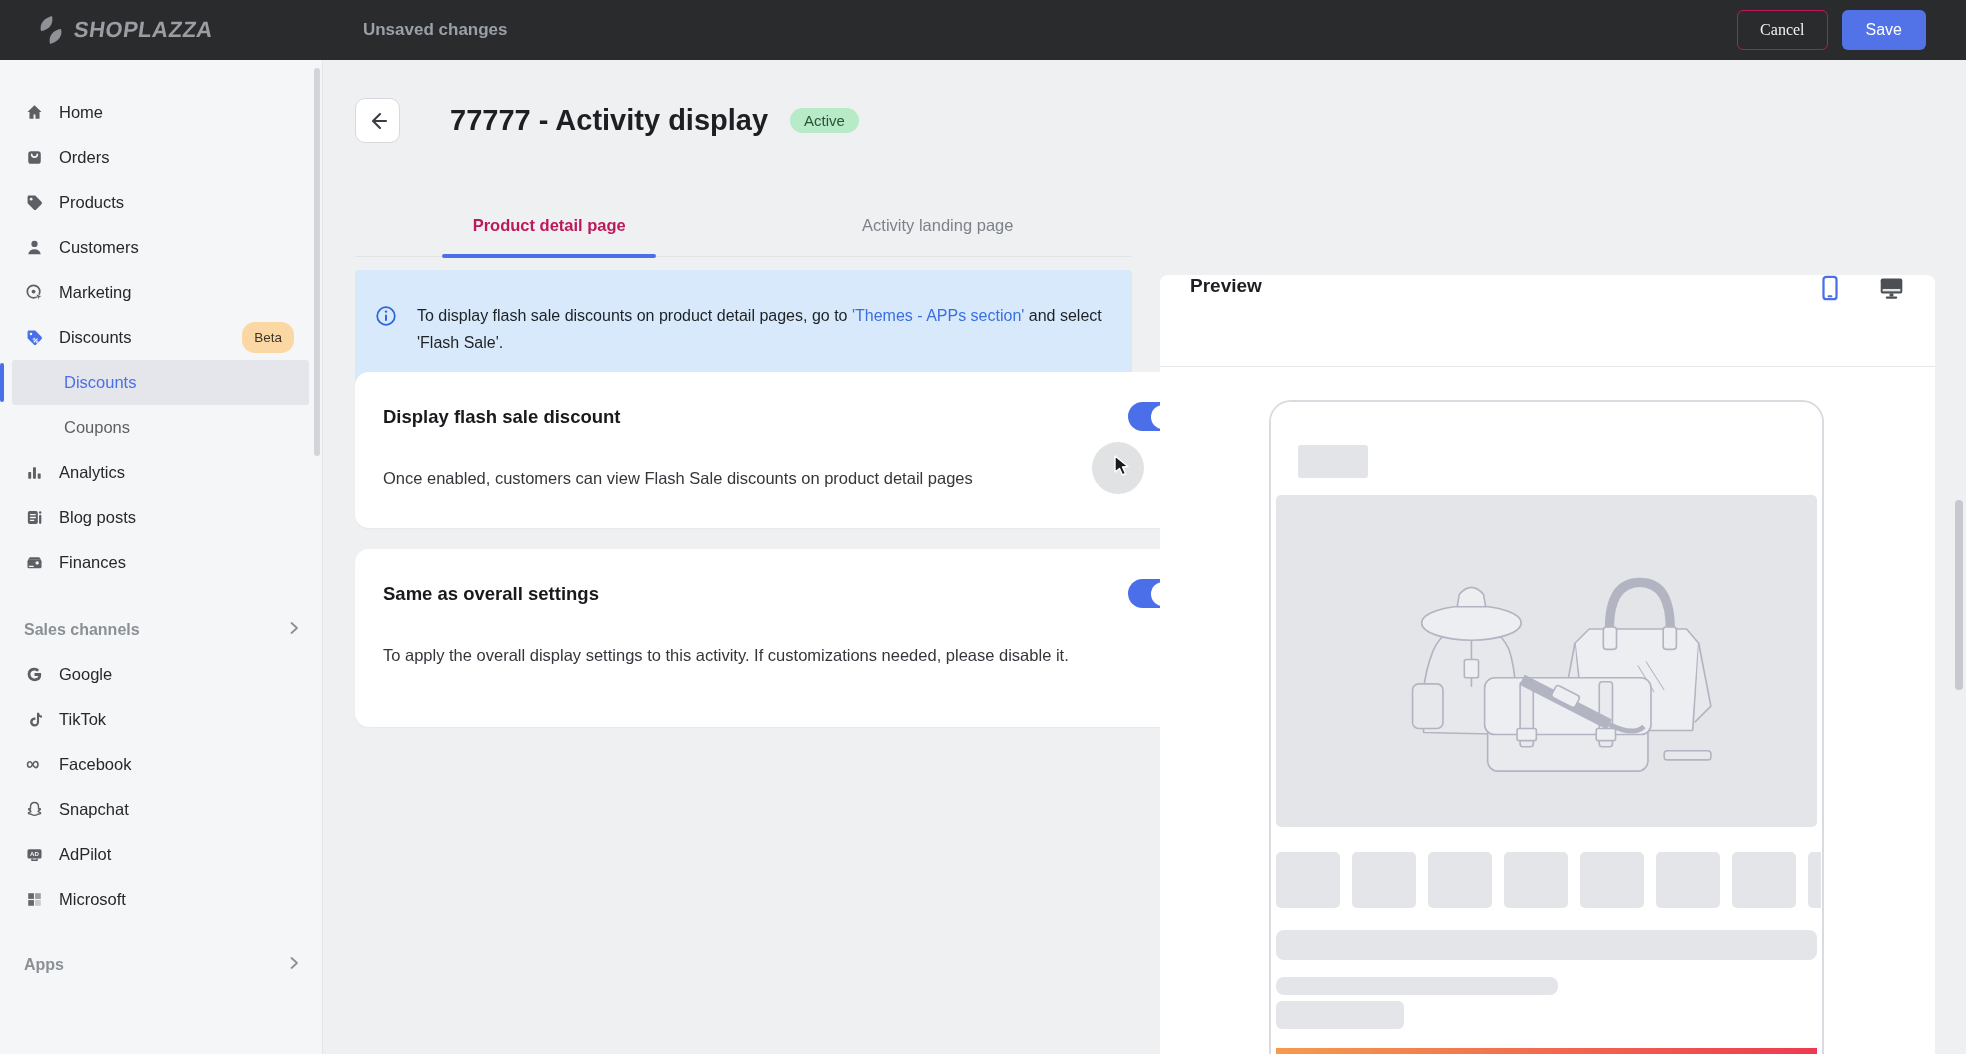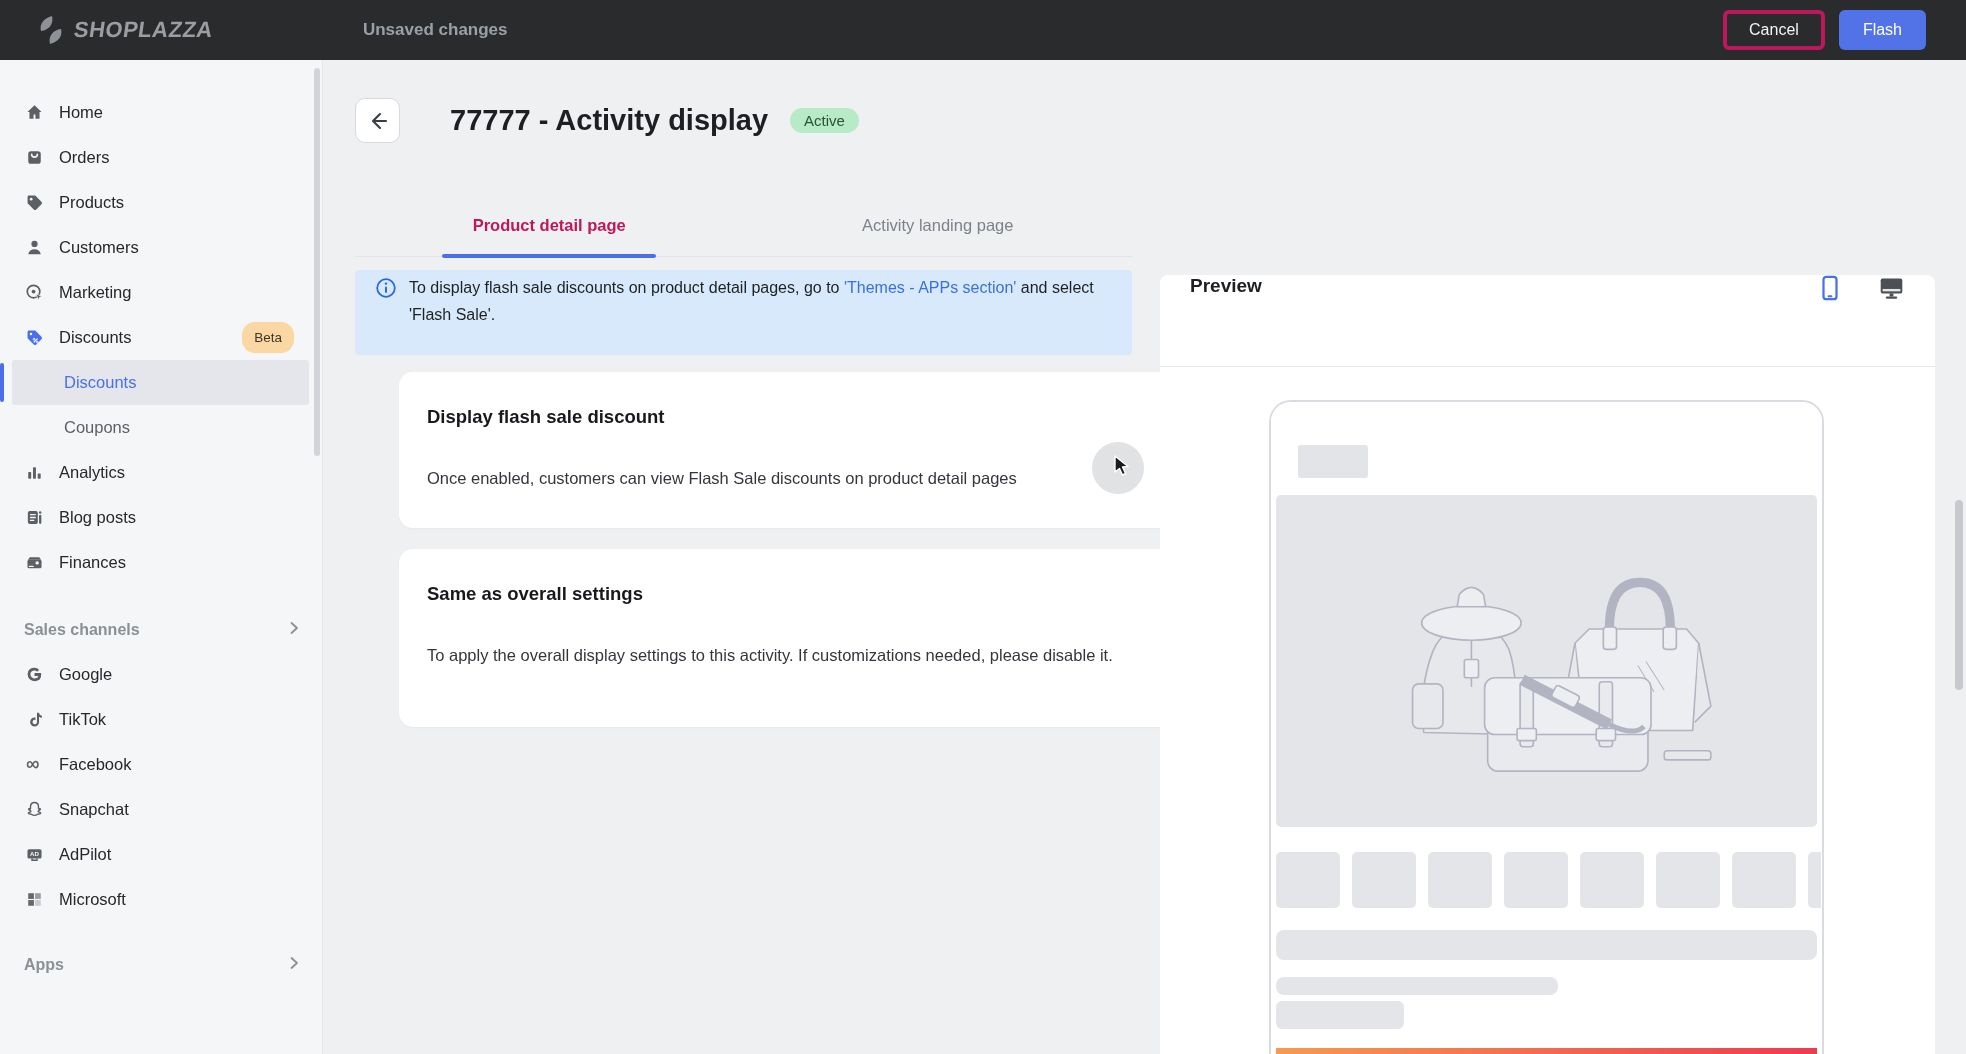--- a/index.html
+++ b/index.html
@@ -14,21 +14,21 @@
   
   .topbar{ position:absolute; left:0; top:0; width:1966px; height:60px;
     background:var(--topbar); display:flex; align-items:center; z-index:30;}
   .logo{ display:flex; align-items:center; gap:10px; margin-left:38px; }
   .logo-text{ color:#9a9da2; font-size:22px; font-weight:800; letter-spacing:.5px;
     transform:skewX(-8deg); }
   .topbar-status{ margin-left:150px; color:#9aa0a8; font-size:17px; font-weight:700;}
   .topbar-actions{ margin-left:auto; margin-right:40px; display:flex; gap:14px;}
   .btn{ height:40px; border-radius:6px; font-size:16px; padding:0 22px;
     display:flex; align-items:center; cursor:pointer; font-weight:500;}
-  .btn-cancel{ border:4px solid #be185d; color:#f2f3f5; background:transparent;}
+  .btn-cancel{ border:1px solid #be185d; color:#f2f3f5; background:transparent;font-family:Liberation Serif, serif;}
   .btn-save{ background:#5272e8; color:#fff; border:none; padding:0 24px;}
   
   .sidebar{ position:absolute; left:0; top:60px; width:323px; height:994px;
     background:#f5f6f8; border-right:1px solid #e4e5e9; padding-top:30px; z-index:20;}
   .side-row{ height:45px; display:flex; align-items:center; padding-left:24px;
     position:relative; cursor:pointer; font-size:16.5px; color:#26282b;}
   .side-row .sicon{ width:20px; height:20px; margin-right:15px; display:flex;
     align-items:center; justify-content:center; color:#5c6065;}
   .side-row.sub{ padding-left:64px; }
   .side-row.sub .sub-bg{ position:absolute; left:12px; right:13px; top:0; bottom:0;
@@ -59,25 +59,25 @@
   .status-badge{ margin-left:22px; background:#b7eac7; color:#2c523a; font-size:15px;
     padding:4px 14px; border-radius:15px; font-weight:500;}
   .tabs{ position:absolute; left:32px; top:135px; width:777px; height:62px;
     display:flex; border-bottom:1px solid #e3e4e8;}
   .tab{ flex:1; display:flex; align-items:center; justify-content:center;
     font-size:16.5px; color:#7d828a; cursor:pointer; position:relative;}
   .tab.active{ color:#be185d; font-weight:600;}
   .tab.active::after{ content:""; position:absolute; left:50%; transform:translateX(-50%);
     bottom:-2px; width:214px; height:4px; background:var(--accent); border-radius:2px;}
   .banner{ position:absolute; left:32px; top:210px; width:777px; min-height:85px;
-    background:#d8e9fb; border-radius:4px; padding:4px 20px; display:flex; gap:12px;}
+    background:#d8e9fb; border-radius:4px; padding:32px 20px; display:flex; gap:20px;}
   .banner-text{ font-size:16px; line-height:27px; color:#1e2124;}
   .banner-link{ color:#3a6fe0; cursor:pointer;}
   .card{ position:absolute; left:32px; width:851px; background:#fff;
-    border-radius:14px; padding:30px 28px; box-shadow:0 1px 2px rgba(40,44,50,.04);margin-left:44px;}
+    border-radius:14px; padding:30px 28px; box-shadow:0 1px 2px rgba(40,44,50,.04);}
   .card1{ top:312px; height:156px;} .card2{ top:489px; height:178px;}
   .card-head{ display:flex; align-items:center; justify-content:space-between;}
   .card-title{ font-size:18.5px; font-weight:700; color:#17191c;}
   .card-desc{ margin-top:34px; font-size:16.5px; line-height:27px; color:#33373c;
     max-width:700px;}
   .toggle{ width:50px; height:29px; border-radius:15px; background:#c9ccd2;
     position:relative; cursor:pointer; flex:none;}
   .toggle.on{ background:var(--accent);}
   .toggle .knob{ position:absolute; top:2.5px; width:24px; height:24px;
     background:#fff; border-radius:50%; left:3px; transition:left .15s;}
@@ -123,21 +123,21 @@
   <div class="logo">
     <svg width="26" height="30" viewBox="0 0 26 30">
       <path d="M14 1 C6 3 1 9 3 16 C11 15 16 9 14 1 Z" fill="#8e9196"></path>
       <path d="M12 29 C20 27 25 21 23 14 C15 15 10 21 12 29 Z" fill="#8e9196"></path>
     </svg>
     <span class="logo-text">SHOPLAZZA</span>
   </div>
   <span class="topbar-status">Unsaved changes</span>
   <div class="topbar-actions">
     <button class="btn btn-cancel">Cancel</button>
-    <button class="btn btn-save">Flash</button>
+    <button class="btn btn-save">Save</button>
   </div>
 </div>
 
 <nav class="sidebar" id="sidebar">
   <div class="side-scrollthumb"></div>
 <div class="side-row">
       <span class="sicon">
         <svg width="19" height="19" viewBox="0 0 20 20">
           <path d="M10 2.3 2.6 9.4h2.1v7.3h4.3v-4.6h2v4.6h4.3V9.4h2.1z" fill="#5c6065"></path>
         </svg>

